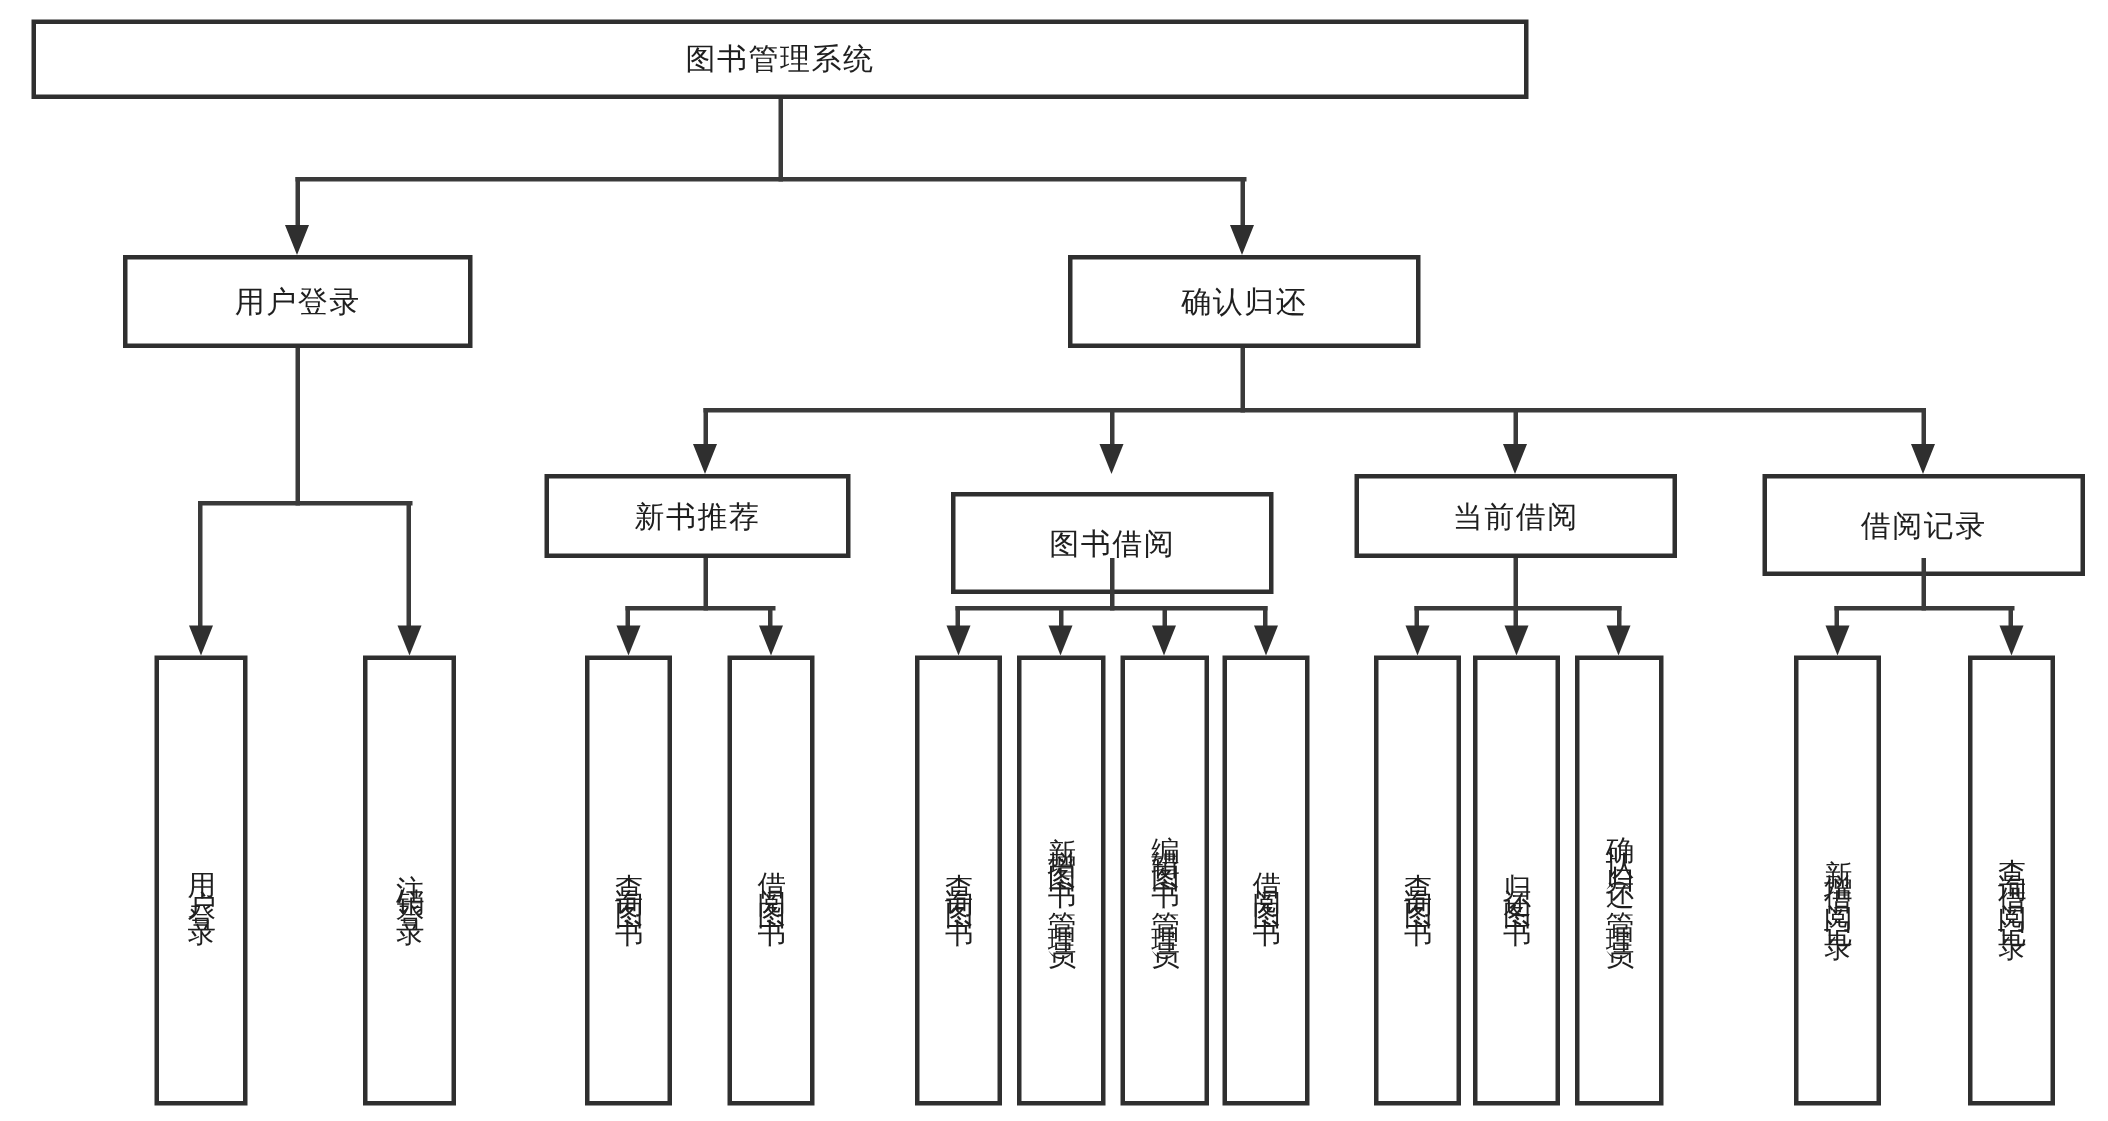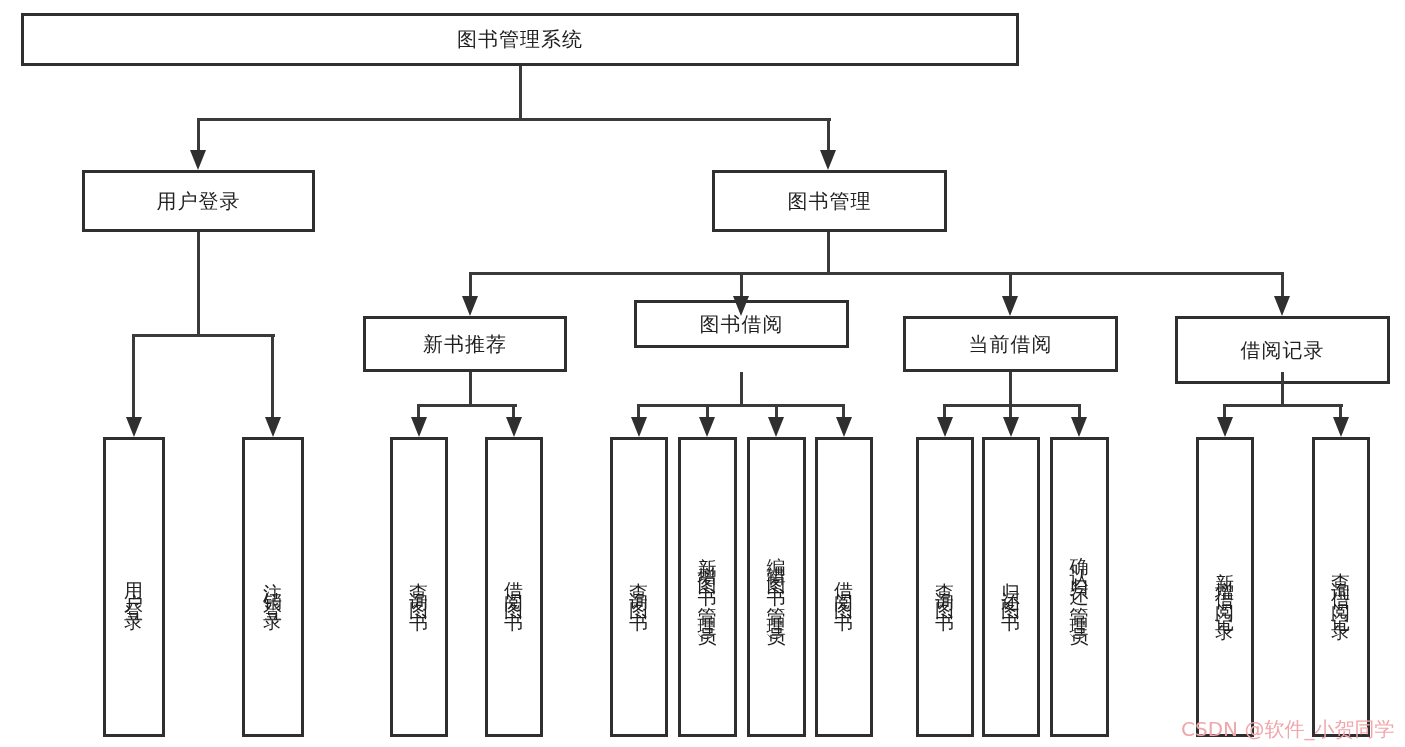--- a/index.html
+++ b/index.html
@@ -35,27 +35,27 @@
 <div class="canvas">
 
   <div class="box h" style="left:21px;top:13px;width:998px;height:53px">
     <span>图书管理系统</span>
   </div>
 
   <div class="box h" style="left:82px;top:170px;width:233px;height:62px">
     <span>用户登录</span>
   </div>
   <div class="box h" style="left:712px;top:170px;width:235px;height:62px">
-    <span>图书管理</span>
+    <span>确认归还</span>
   </div>
 
   <div class="box h" style="left:363px;top:316px;width:204px;height:56px">
     <span>新书推荐</span>
   </div>
-  <div class="box h" style="left:634px;top:300px;width:215px;height:48px">
+  <div class="box h" style="left:634px;top:328px;width:215px;height:68px">
     <span>图书借阅</span>
   </div>
   <div class="box h" style="left:903px;top:316px;width:215px;height:56px">
     <span>当前借阅</span>
   </div>
   <div class="box h" style="left:1175px;top:316px;width:215px;height:68px">
     <span>借阅记录</span>
   </div>
 
   <div class="box leaf" style="left:103px;top:437px;width:62px;height:300px">
@@ -154,14 +154,13 @@
   <div class="stem" style="left:1078px;top:404px;height:15px"></div>
   <div class="arrow" style="left:1071px;top:417px"></div>
 
   <div class="vline" style="left:1281px;top:372px;height:35px"></div>
   <div class="hline" style="left:1223px;top:404px;width:120px"></div>
   <div class="stem" style="left:1223px;top:404px;height:15px"></div>
   <div class="arrow" style="left:1217px;top:417px"></div>
   <div class="stem" style="left:1339px;top:404px;height:15px"></div>
   <div class="arrow" style="left:1333px;top:417px"></div>
 
-  <div class="watermark">CSDN @软件_小贺同学</div>
 </div>
 
 </body></html>

